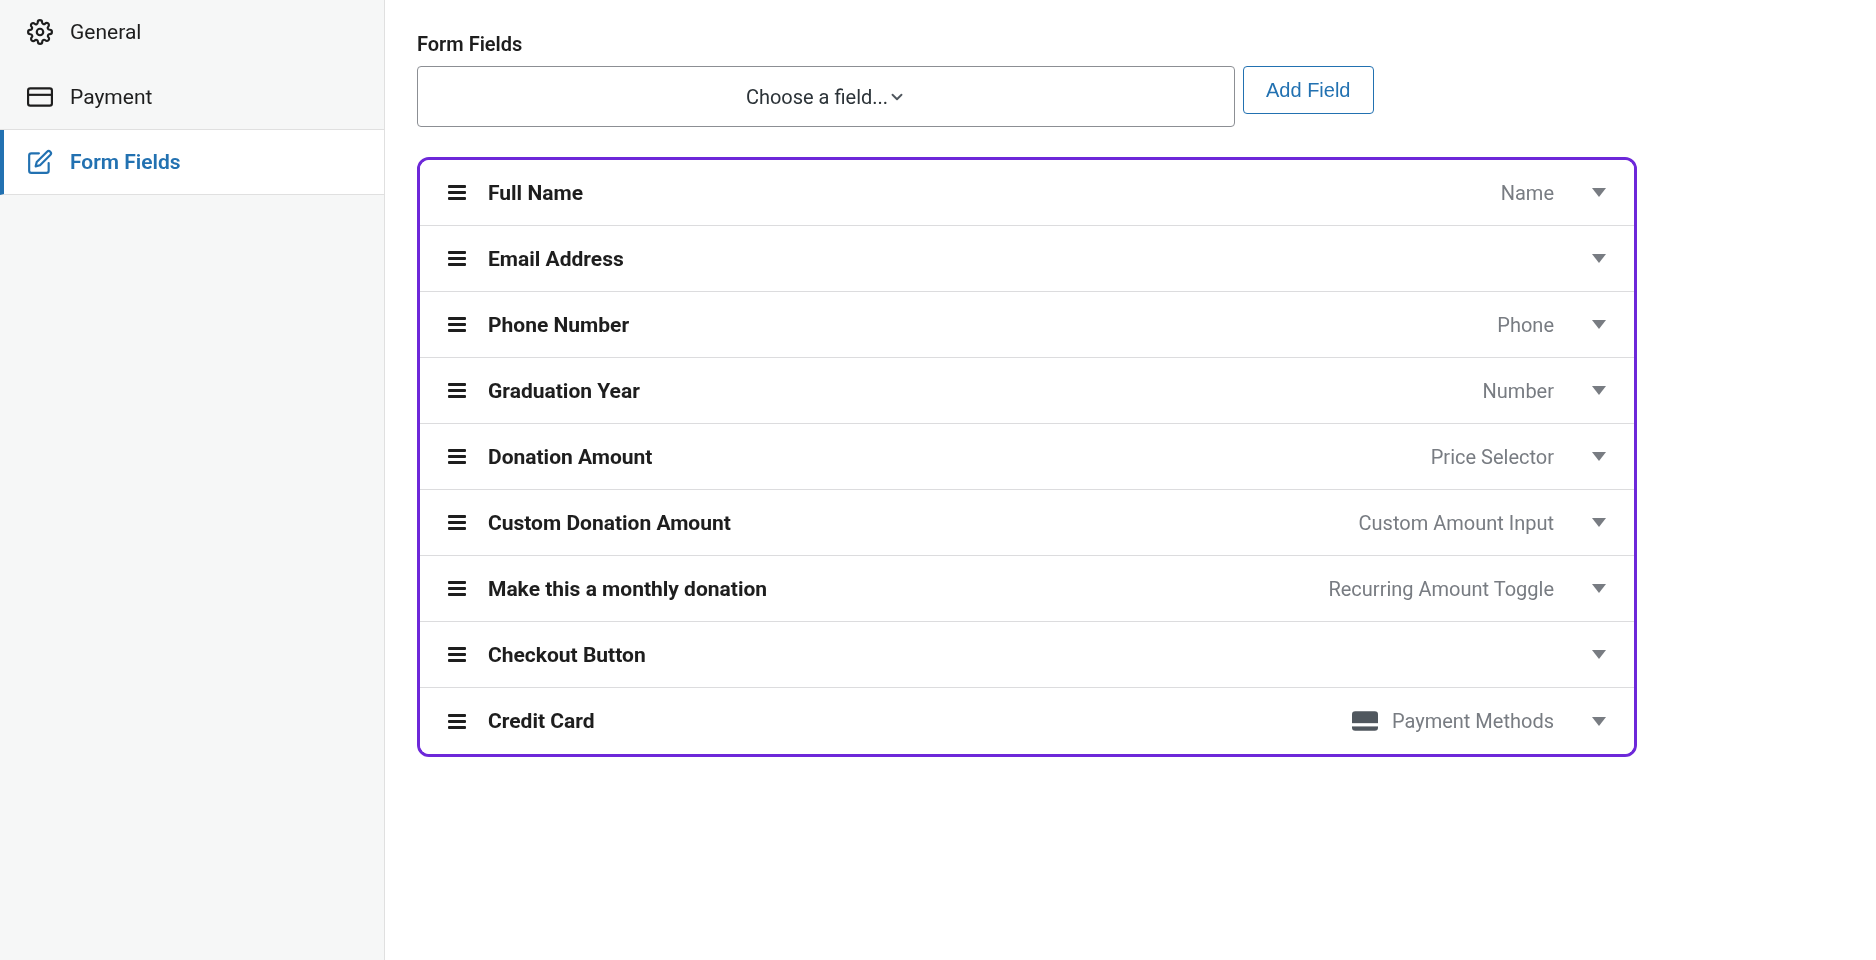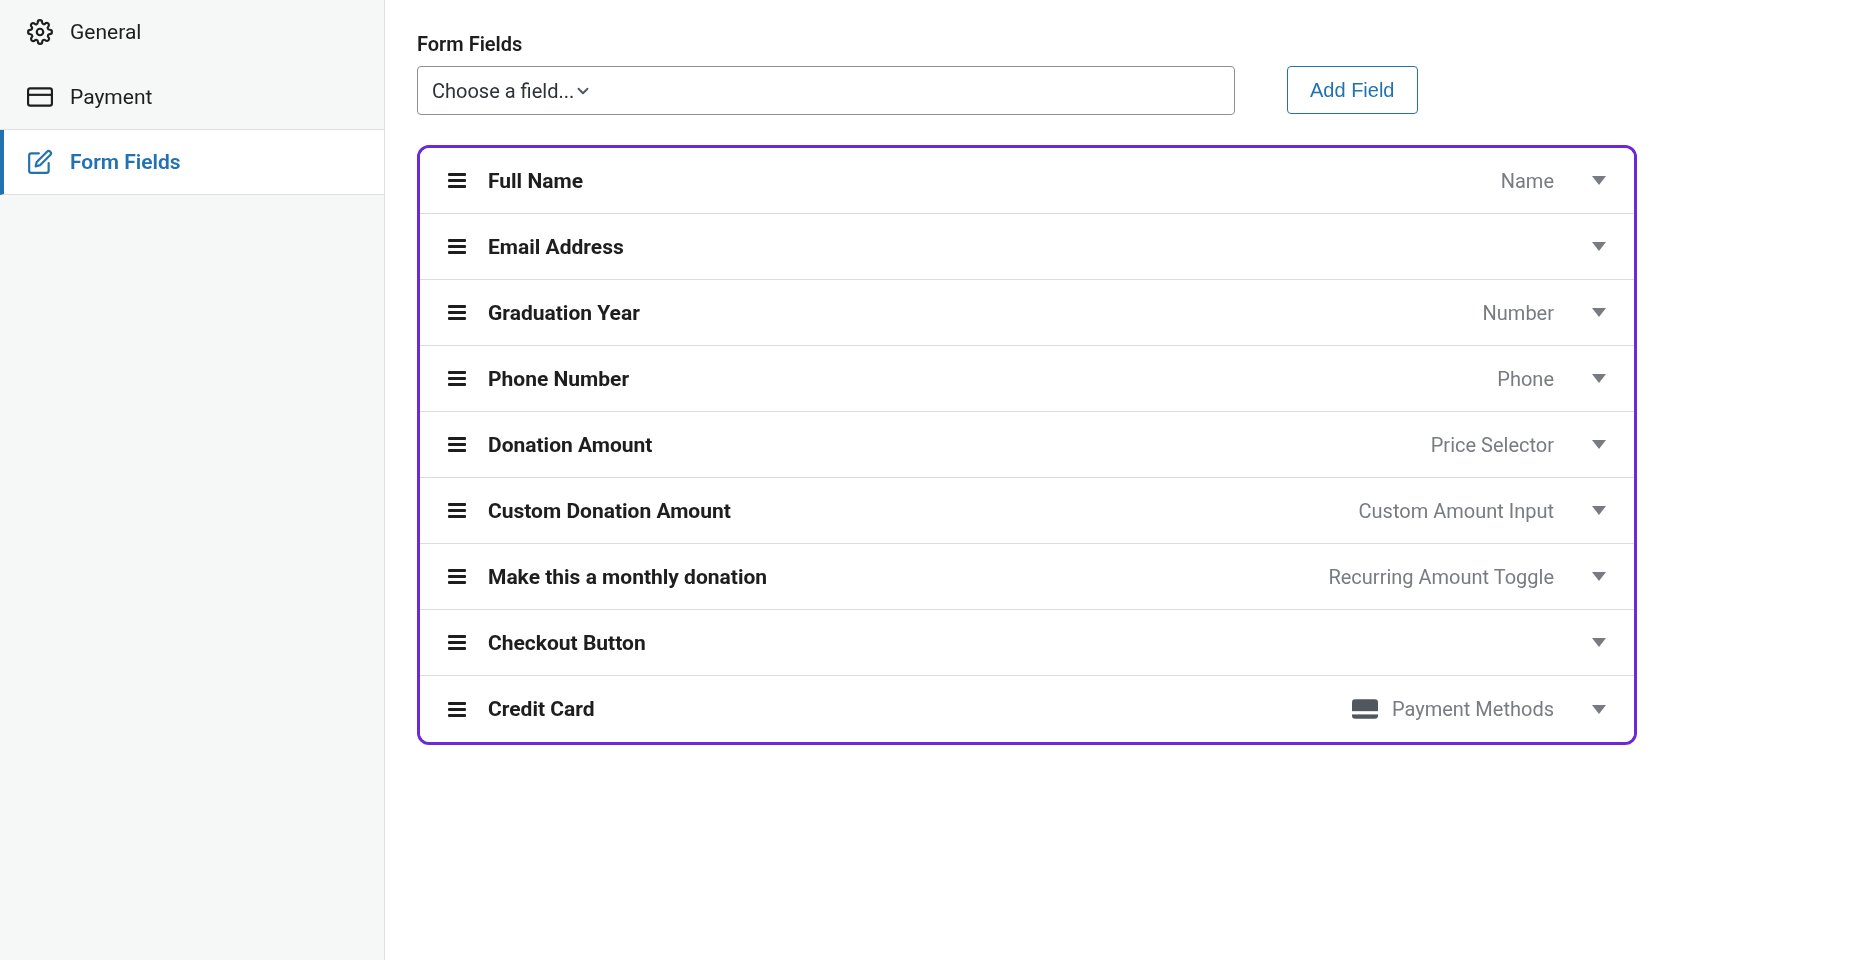--- a/index.html
+++ b/index.html
@@ -71,46 +71,45 @@
       color: #1e1e1e;
     }
     .add-row {
       display: flex;
       gap: 8px;
       align-items: stretch;
       margin-bottom: 30px;
     }
     .field-select {
       flex: 0 0 818px;
-      height: 49px;
+      height: 61px;
       border: 1px solid #8c8f94;
       border-radius: 4px;
       background: #ffffff;
       display: flex;
       align-items: center;
-      justify-content: flex-start;
+      justify-content: center;
       padding: 0 14px;
       font-size: 20px;
       color: #2c3338;
       cursor: pointer;
     }
     .field-select .chevron {
       color: #50575e;
     }
     .add-field-btn {
       height: 48px;
       border: 1.5px solid #2271b1;
       color: #2271b1;
       background: #ffffff;
       border-radius: 4px;
       padding: 0 22px;
       font-size: 20px;
       font-weight: 400;
       cursor: pointer;
-      margin-left: 44px;
     }
     .fields-list {
       border: 3px solid #6d28d9;
       border-radius: 12px;
       width: 1220px;
       overflow: hidden;
     }
     .field-row {
       display: flex;
       align-items: center;
@@ -236,33 +235,33 @@
       <span class="field-type"></span>
       <span class="expand-caret"></span>
     </div>
 
     <div class="field-row">
       <span class="drag-handle">
           <span></span>
           <span></span>
           <span></span>
         </span>
+      <span class="field-label">Phone Number</span>
+      <span class="field-type">Phone</span>
+      <span class="expand-caret"></span>
+    </div>
+
+    <div class="field-row">
+      <span class="drag-handle">
+          <span></span>
+          <span></span>
+          <span></span>
+        </span>
       <span class="field-label">Graduation Year</span>
       <span class="field-type">Number</span>
-      <span class="expand-caret"></span>
-    </div>
-
-    <div class="field-row">
-      <span class="drag-handle">
-          <span></span>
-          <span></span>
-          <span></span>
-        </span>
-      <span class="field-label">Phone Number</span>
-      <span class="field-type">Phone</span>
       <span class="expand-caret"></span>
     </div>
 
     <div class="field-row">
       <span class="drag-handle">
           <span></span>
           <span></span>
           <span></span>
         </span>
       <span class="field-label">Donation Amount</span>

